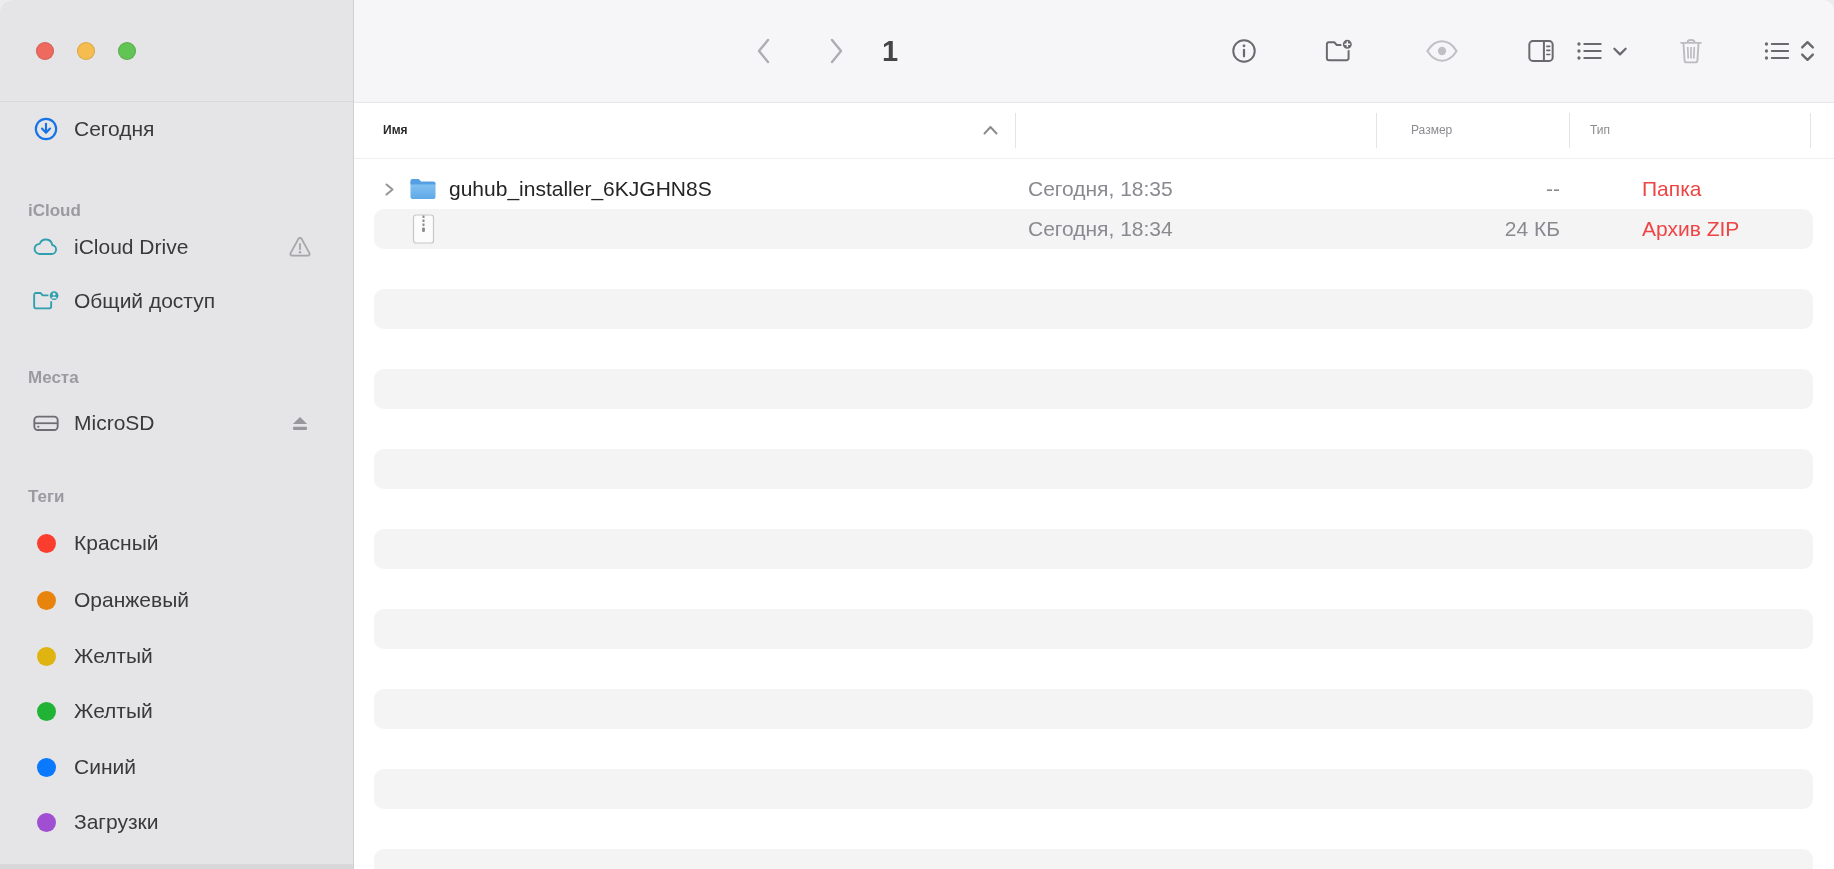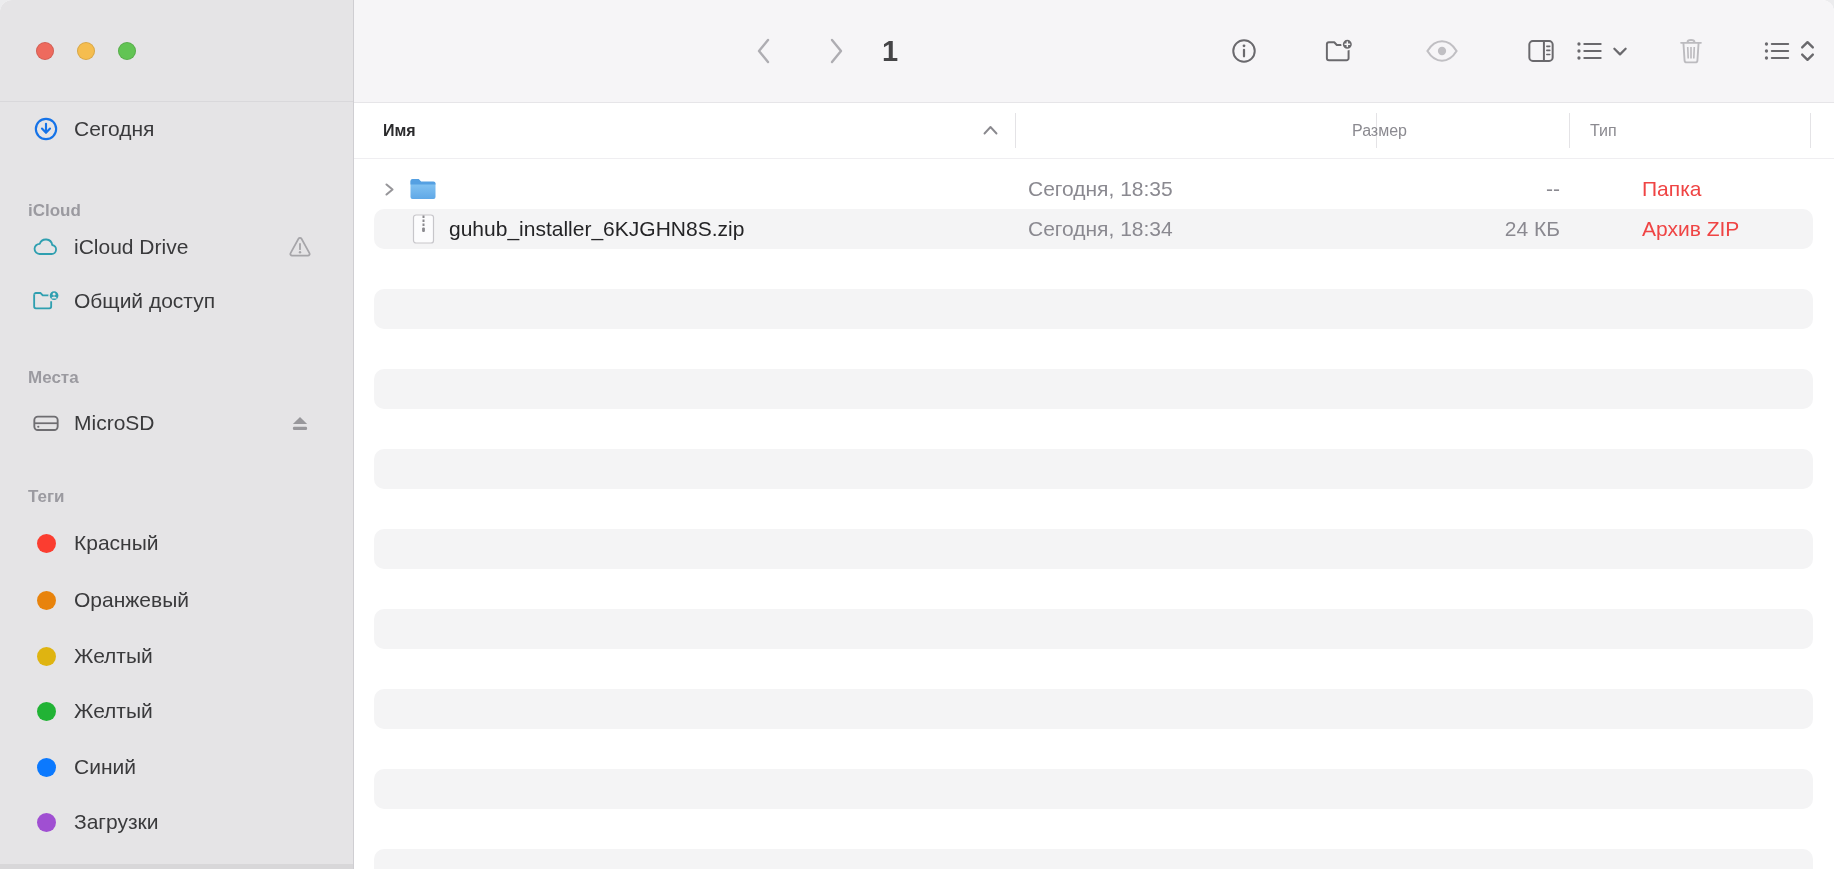--- a/index.html
+++ b/index.html
@@ -20,21 +20,21 @@
   .tagdot{width:19px;height:19px;border-radius:50%;}
 
   
   .toolbar{position:absolute;left:354px;top:0;right:0;height:102px;background:#f6f5f7;border-bottom:1px solid #e6e5e8;}
   .tbtn{position:absolute;top:51px;transform:translate(-50%,-50%);display:flex;align-items:center;justify-content:center;}
   .win-title{position:absolute;left:536px;top:51px;transform:translate(-50%,-50%);font-size:29px;font-weight:700;color:#454547;}
 
   
   .content{position:absolute;left:354px;top:103px;right:0;bottom:0;background:#fff;}
   .list-header{position:absolute;left:0;top:0;right:0;height:55px;border-bottom:1px solid #efeef1;background:#fff;}
-  .hlabel{position:absolute;top:0;line-height:55px;font-size:16px;color:#8b8a90;white-space:nowrap;}
+  .hlabel{position:absolute;top:0;line-height:55px;font-size:12px;color:#8b8a90;white-space:nowrap;}
   .hlabel.active{color:#2b2b2d;font-weight:700;}
   .hdiv{position:absolute;top:10px;height:35px;width:1px;background:#e4e3e6;}
   .hsort{position:absolute;top:50%;transform:translateY(-50%);}
   .rows{position:absolute;left:0;top:66px;right:0;bottom:0;}
   .row{position:absolute;left:0;right:0;height:40px;}
   .row.striped::before{content:"";position:absolute;left:20px;width:1439px;top:0;height:40px;background:#f4f4f5;border-radius:10px;}
   .cell{position:absolute;top:0;line-height:40px;font-size:21px;white-space:nowrap;}
   .c-name{left:95px;color:#242426;}
   .c-date{left:674px;color:#8a8990;}
   .c-size{left:1022px;width:184px;text-align:right;color:#8a8990;}
@@ -236,21 +236,21 @@
   <main class="content">
     <div class="list-header">
       <span class="hlabel active" style="left:29px">Имя</span>
       <span class="hsort" style="left:628px">
         <svg width="17" height="12" viewBox="0 0 17 12">
             <path d="M2.5 9.5 L8.5 3 L14.5 9.5" fill="none" stroke="#8a898e" stroke-width="1.9" stroke-linecap="round" stroke-linejoin="round"></path>
           </svg>
       </span>
       <span class="hdiv" style="left:661px"></span>
       <span class="hdiv" style="left:1022px"></span>
-      <span class="hlabel" style="left:998px">Размер</span>
+      <span class="hlabel" style="left:1057px">Размер</span>
       <span class="hdiv" style="left:1215px"></span>
       <span class="hlabel" style="left:1236px">Тип</span>
       <span class="hdiv" style="left:1456px"></span>
     </div>
     <div class="rows" id="rows">
         <div class="row" style="top: 0px;">
           <span class="disclosure"><svg width="13" height="15" viewBox="0 0 13 15">
               <path d="M3.5 2.5 L9.5 7.5 L3.5 12.5" fill="none" stroke="#97969a" stroke-width="2.1" stroke-linecap="round" stroke-linejoin="round"></path>
             </svg></span>
           <span class="rowicon">
@@ -258,33 +258,33 @@
               <defs>
                 <linearGradient id="fg1" x1="0" y1="0" x2="0" y2="1">
                   <stop offset="0" stop-color="#8cc9f4"></stop>
                   <stop offset="1" stop-color="#5fa8e7"></stop>
                 </linearGradient>
               </defs>
               <path d="M1.5 4.5 a2 2 0 0 1 2-2 h6.2 l2.4 2.6 h12.4 a2 2 0 0 1 2 2 v13 a2 2 0 0 1-2 2 H3.5 a2 2 0 0 1-2-2 Z" fill="url(#fg1)"></path>
               <path d="M1.5 7.6 h25 v-1 a2 2 0 0 0-2-2 H12.1 l-2.4-2.6 H3.5 a2 2 0 0 0-2 2 Z" fill="#55a0e2"></path>
             </svg>
           </span>
+          <span class="cell c-name">guhub_installer_6KJGHN8S</span>
           <span class="cell c-date">Сегодня, 18:35</span>
           <span class="cell c-size">--</span>
           <span class="cell c-type">Папка</span>
         </div>
         <div class="row striped" style="top: 40px;">
           <span class="rowicon">
             <svg width="23" height="30" viewBox="0 0 23 30">
               <rect x="1.5" y="1" width="20" height="28" rx="2.6" fill="#fcfcfd" stroke="#c7c6ca" stroke-width="1.2"></rect>
               <line x1="11.5" y1="1.6" x2="11.5" y2="13.5" stroke="#8a898e" stroke-width="2" stroke-dasharray="2.3 1.7"></line>
               <rect x="10.1" y="13.5" width="2.8" height="4.4" rx="1" fill="#8a898e"></rect>
             </svg>
           </span>
-          <span class="cell c-name">guhub_installer_6KJGHN8S.zip</span>
           <span class="cell c-date">Сегодня, 18:34</span>
           <span class="cell c-size">24 КБ</span>
           <span class="cell c-type">Архив ZIP</span>
         </div>
         <div class="row" style="top: 80px;"></div>
         <div class="row striped" style="top: 120px;"></div>
         <div class="row" style="top: 160px;"></div>
         <div class="row striped" style="top: 200px;"></div>
         <div class="row" style="top: 240px;"></div>
         <div class="row striped" style="top: 280px;"></div>

